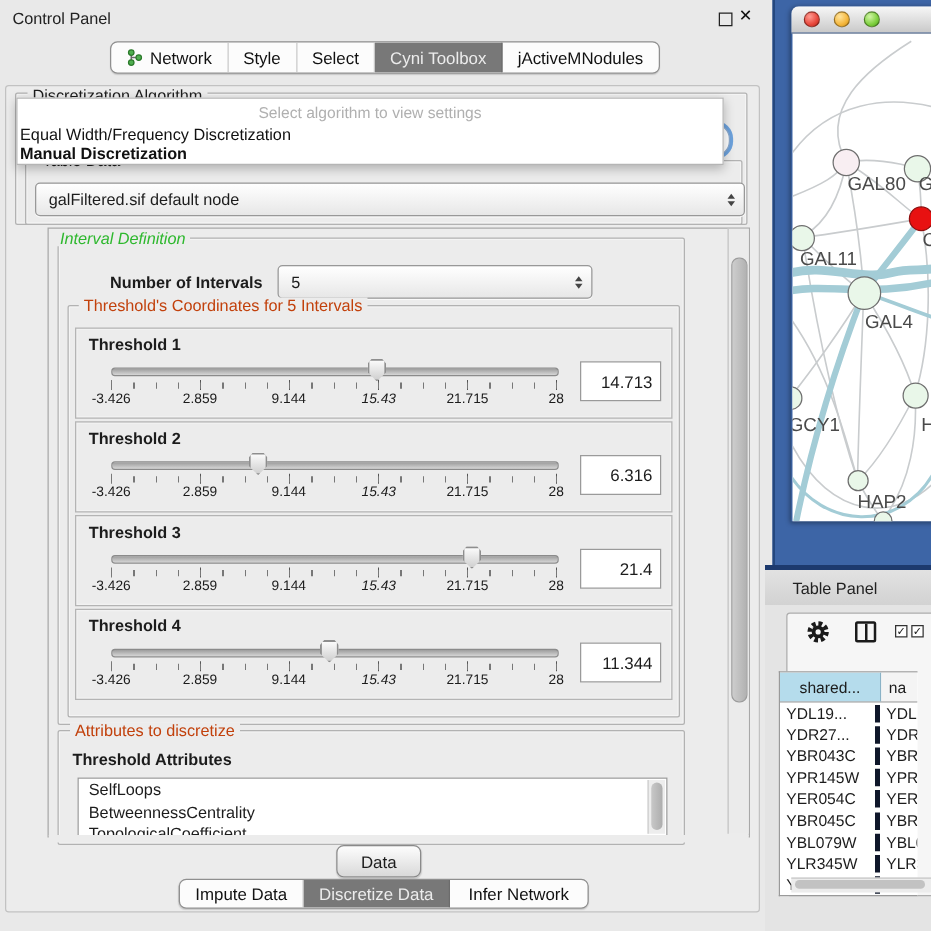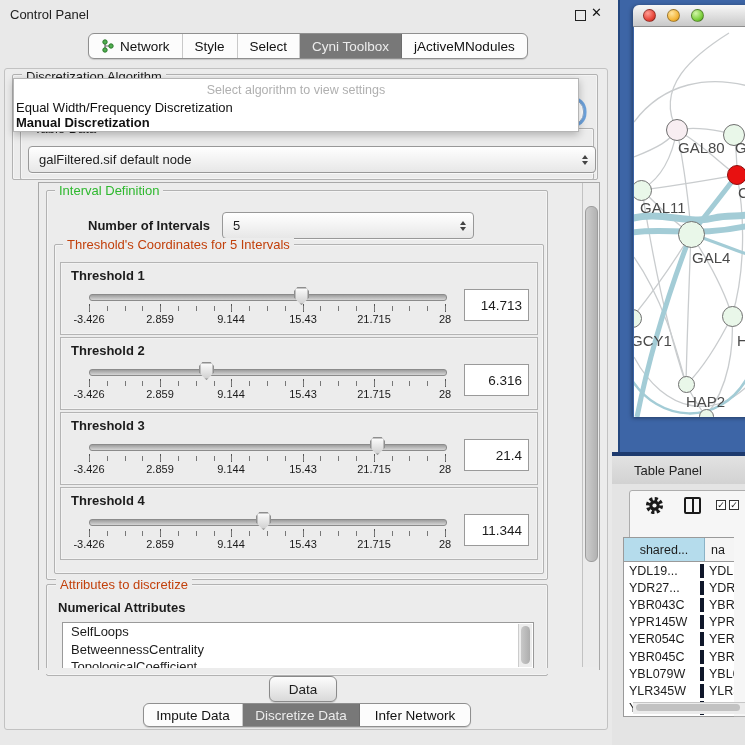--- a/index.html
+++ b/index.html
@@ -64,21 +64,21 @@
          background:linear-gradient(#ffffff,#cccccc);
          clip-path:polygon(50% 100%,0 60%,0 22%,22% 0,78% 0,100% 22%,100% 60%);
          box-shadow:inset 0 0 0 1.5px #8e8e8e;}
   .minorticks{position:absolute;left:28px;top:43px;width:357px;height:5px;
          background:repeating-linear-gradient(90deg,#777 0 1px,transparent 1px 17.8px);}
   .majorticks{position:absolute;left:28px;top:41px;width:357px;height:8px;
          background:repeating-linear-gradient(90deg,#555 0 1px,transparent 1px 71.2px);}
   .ticklbls{position:absolute;left:0;top:50px;width:100%;height:13px;}
   .ticklbls span{position:absolute;transform:translateX(-50%);font-size:11px;color:#1b1b1b;}
   .ticklbls span:nth-child(1){left:28px;}  .ticklbls span:nth-child(2){left:99px;}
-  .ticklbls span:nth-child(3){left:170px;} .ticklbls span:nth-child(4){left:242px;}
+  .ticklbls span:nth-child(3){left:170px;} .ticklbls span:nth-child(4){left:242px;font-style:italic;}
   .ticklbls span:nth-child(5){left:313px;} .ticklbls span:nth-child(6){left:384px;}
   .valbox{position:absolute;right:8px;top:26px;width:57px;height:30px;background:#fff;
           border:1px solid #9a9a9a;display:flex;align-items:center;justify-content:flex-end;
           padding-right:6px;font-size:13.5px;}
 
   
   .attr-list{left:62px;top:622px;width:470px;height:46px;background:#fff;border:1px solid #9a9a9a;
              font-size:13px;overflow:hidden;}
   .attr-list .item{height:17.5px;line-height:17.5px;padding-left:8px;}
   .list-scroll{position:absolute;right:1px;top:1px;width:13px;height:43px;background:#ededed;border-left:1px solid #ccc;}
@@ -187,21 +187,21 @@
     <div class="prompt">Select algorithm to view settings</div>
     <div class="opt">Equal Width/Frequency Discretization</div>
     <div class="opt selopt">Manual Discretization</div>
   </div>
 
   <div class="abs scrollpane"></div>
   <div class="abs vscroll"></div>
   <div class="abs vthumb"></div>
 
   <div class="abs groupbox" style="left:46px;top:190px;width:500px;height:388px;"></div>
-  <span class="gb-title green" style="left:55px;top:184px;">Interval Definition</span>
+  <span class="gb-title green" style="left:44px;top:184px;font-style:italic;">Interval Definition</span>
 
   <span class="abs" style="left:88px;top:218px;font-size:13px;font-weight:bold;">Number of Intervals</span>
   <div class="combo" style="left:222px;top:212px;width:240px;height:25px;">
     <span>5</span>
     <span class="stepper">
         <span class="tri-up"></span>
         <span class="tri-down"></span>
       </span>
   </div>
 
@@ -271,21 +271,21 @@
         <span>9.144</span>
         <span>15.43</span>
         <span>21.715</span>
         <span>28</span>
     </div>
     <div class="valbox">11.344</div>
   </div>
 
   <div class="abs groupbox" style="left:46px;top:584px;width:500px;height:90px;"></div>
   <span class="gb-title blue" style="left:56px;top:578px;">Attributes to discretize</span>
-  <span class="abs" style="left:58px;top:600px;font-size:13px;font-weight:bold;">Numerical Attributes</span>
+  <span class="abs" style="left:58px;top:600px;font-size:13px;font-weight:bold;">Threshold Attributes</span>
   <div class="abs attr-list">
     <div class="item">SelfLoops</div>
     <div class="item">BetweennessCentrality</div>
     <div class="item">TopologicalCoefficient</div>
     <div class="list-scroll">
         <div class="list-thumb"></div>
       </div>
   </div>
 
   <div class="abs" style="left:39px;top:668px;width:560px;height:6px;background:#ececec;"></div>

